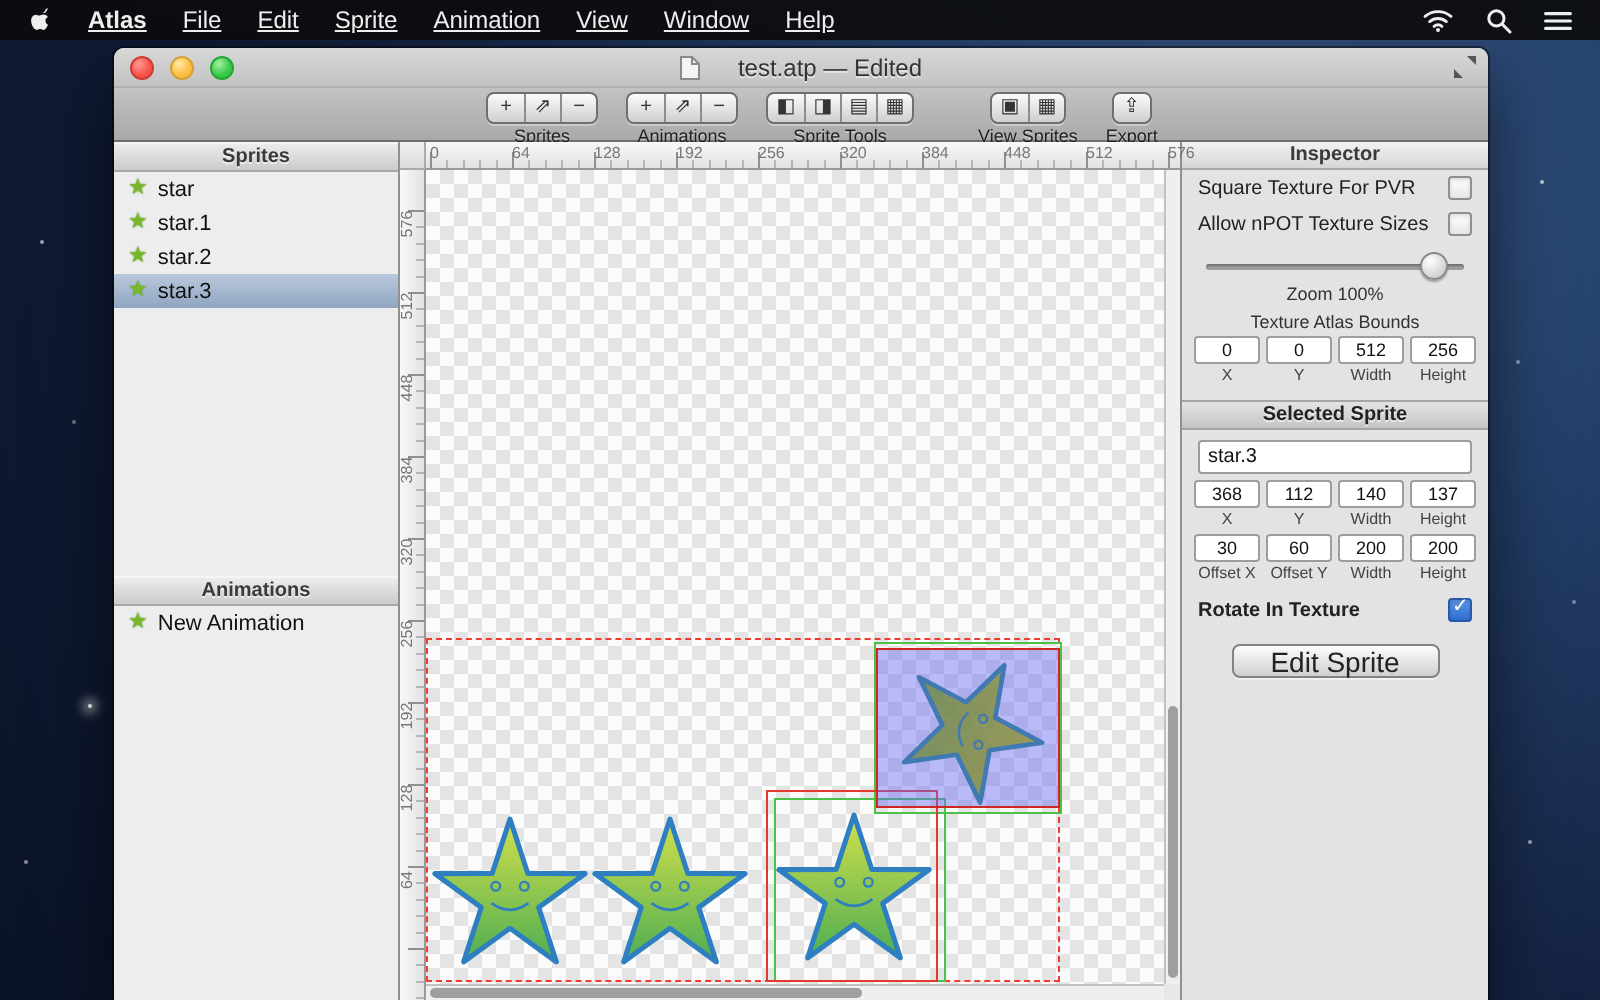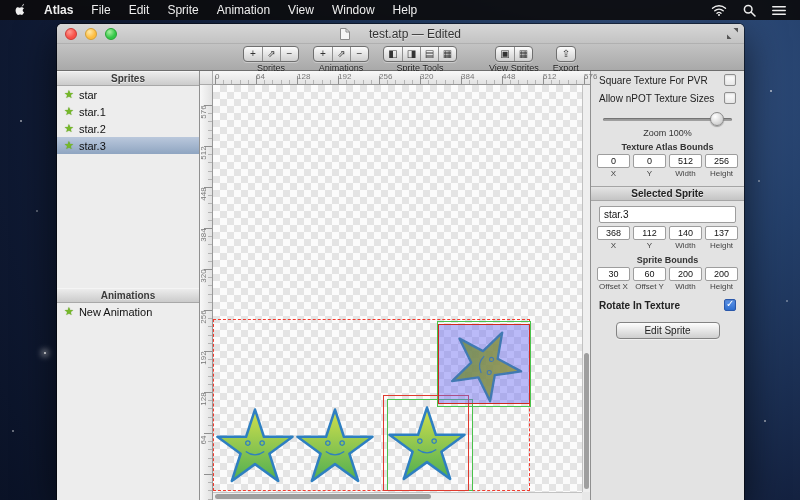--- a/index.html
+++ b/index.html
@@ -3,21 +3,21 @@
 <meta charset="utf-8">
 <style>
   * { margin:0; padding:0; box-sizing:border-box; }
   html,body { width:800px; height:500px; overflow:hidden; font-family:"Liberation Sans","DejaVu Sans",sans-serif; }
   body { position:relative; background:radial-gradient(circle at 78% 16%, #3b5a8c 0%, #24406b 28%, #13203e 62%, #0a1226 100%); }
   .starfield { position:absolute; inset:0; pointer-events:none; }
   .starfield i { position:absolute; width:2px; height:2px; border-radius:50%; background:#fff; }
 
   
   .menubar { position:absolute; left:0; top:0; width:800px; height:20px; background:rgba(12,12,14,.93);
-    display:flex; align-items:center; color:#eee; font-size:12px; padding:0 10px; z-index:50; }
+    display:flex; align-items:center; color:#eee; font-size:12px; padding:0 10px; z-index:50;text-decoration:underline; }
   .menubar .apple { margin:0 8px 0 4px; display:flex; }
   .menu-item { padding:0 9px; line-height:20px; }
   .menu-item.app { font-weight:bold; }
   .menubar-right { margin-left:auto; display:flex; align-items:center; gap:16px; padding-right:4px; }
 
   
   .window { position:absolute; left:57px; top:24px; width:687px; height:476px; border-radius:5px 5px 0 0;
     box-shadow:0 12px 40px rgba(0,0,0,.65), 0 0 0 1px rgba(0,0,0,.45); background:#ddd; display:flex; flex-direction:column; }
   .titlebar { height:20px; border-radius:5px 5px 0 0; background:linear-gradient(#d7d7d7,#c3c3c3);
     border-bottom:1px solid #b0b0b0; position:relative; display:flex; align-items:center; justify-content:center; }
@@ -112,30 +112,30 @@
   .checkbox { width:12px; height:12px; border:1px solid #8f8f8f; border-radius:2px; background:linear-gradient(#fff,#e8e8e8);
     box-shadow:inset 0 1px 2px rgba(0,0,0,.15); position:relative; }
   .checkbox[data-checked="true"] { background:linear-gradient(#5d95ea,#2f6fd0); border-color:#2a58ab; }
   .checkbox[data-checked="true"]::after { content:"✓"; position:absolute; left:1px; top:-2px; color:#fff; font-size:10px; font-weight:bold; }
   .slider-wrap { height:16px; position:relative; margin:4px 12px 0; }
   .slider-track { position:absolute; left:0; right:0; top:7px; height:3px; background:#9f9f9f; border-radius:2px;
     box-shadow:inset 0 1px 1px rgba(0,0,0,.3); }
   .slider-knob { position:absolute; top:1px; left:calc(88% - 7px); width:14px; height:14px; border-radius:50%;
     background:radial-gradient(circle at 35% 30%, #fff, #cfcfcf 75%); border:1px solid #8a8a8a; box-shadow:0 1px 1px rgba(0,0,0,.3); }
   .center-label { text-align:center; font-size:9px; color:#333; height:12px; line-height:12px; }
-  .sub-title { text-align:center; font-size:9px; font-weight:bold; color:#333; height:12px; line-height:12px; margin-top:2px; }
+  .sub-title { text-align:center; font-size:9px; font-weight:normal; color:#333; height:12px; line-height:12px; margin-top:2px; }
   .fields { display:flex; gap:3px; padding:1px 6px 2px; }
   .fcell { flex:1; display:flex; flex-direction:column; align-items:center; }
   .fcell input { width:100%; height:14px; border:1px solid #9d9d9d; border-radius:2px; background:#fff;
     font-size:9px; text-align:center; font-family:inherit; color:#111; }
   .fcell .flabel { font-size:8px; color:#444; margin-top:1px; }
   .name-input { display:block; margin:5px 8px 2px; width:calc(100% - 16px); height:17px; border:1px solid #9d9d9d;
     border-radius:2px; background:#fff; font-size:10px; padding:0 4px; font-family:inherit; color:#111; }
   .edit-btn { display:block; margin:8px auto 0; width:104px; height:17px; border:1px solid #838383; border-radius:4px;
-    background:linear-gradient(#fdfdfd,#cfcfcf); font-size:10px; color:#222; font-family:inherit;
+    background:linear-gradient(#fdfdfd,#cfcfcf); font-size:14px; color:#222; font-family:inherit;
     box-shadow:0 1px 0 rgba(255,255,255,.5); }
   svg.icon { display:block; }
 </style>
 </head>
 <body>
 
 <svg width="0" height="0" style="position:absolute">
   <defs>
     <linearGradient id="starGrad" x1="0" y1="0" x2="0" y2="1">
       <stop offset="0" stop-color="#d3e04c"></stop>
@@ -363,20 +363,21 @@
           <div class="vthumb"></div>
         </div>
         <div class="hscroll">
           <div class="hthumb"></div>
         </div>
         <div class="scroll-corner"></div>
       </div>
     </div>
 
     <div class="inspector">
+      <div class="insp-header">Inspector</div>
 
 
       <div class="chk-row">
         <span class="lbl">Square Texture For PVR</span>
         <span class="checkbox" data-checked="false"></span>
       </div>
       <div class="chk-row">
         <span class="lbl">Allow nPOT Texture Sizes</span>
         <span class="checkbox" data-checked="false"></span>
       </div>
@@ -423,21 +424,20 @@
         <div class="fcell">
           <input value="140" style="">
           <span class="flabel">Width</span>
         </div>
         <div class="fcell">
           <input value="137" style="">
           <span class="flabel">Height</span>
         </div>
       </div>
 
-      <div class="sub-title">Sprite Bounds</div>
       <div class="fields">
         <div class="fcell">
           <input value="30" style="">
           <span class="flabel">Offset X</span>
         </div>
         <div class="fcell">
           <input value="60" style="">
           <span class="flabel">Offset Y</span>
         </div>
         <div class="fcell">

